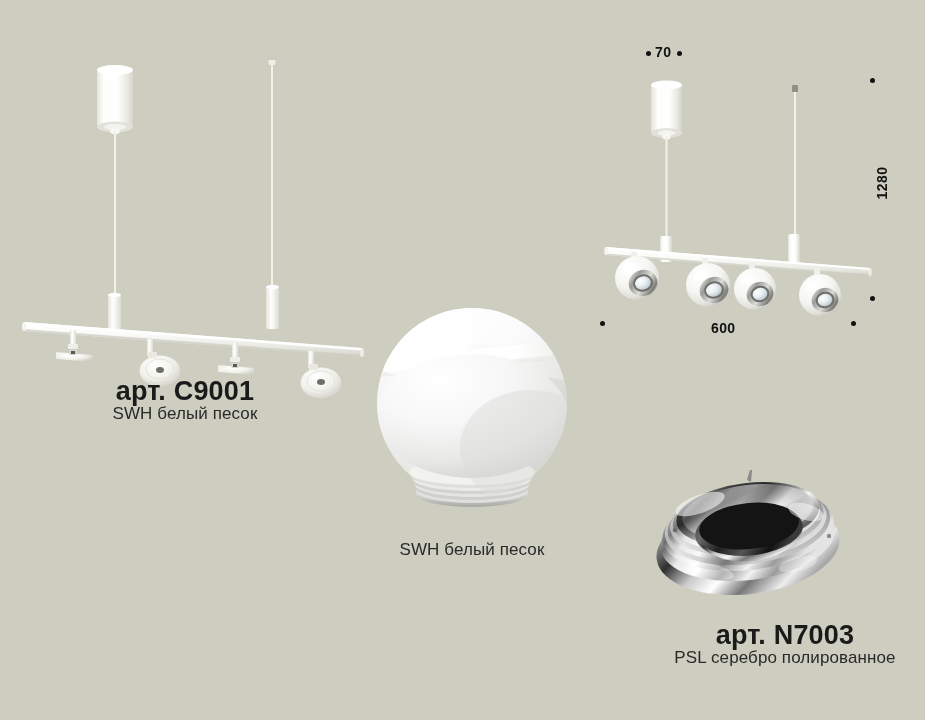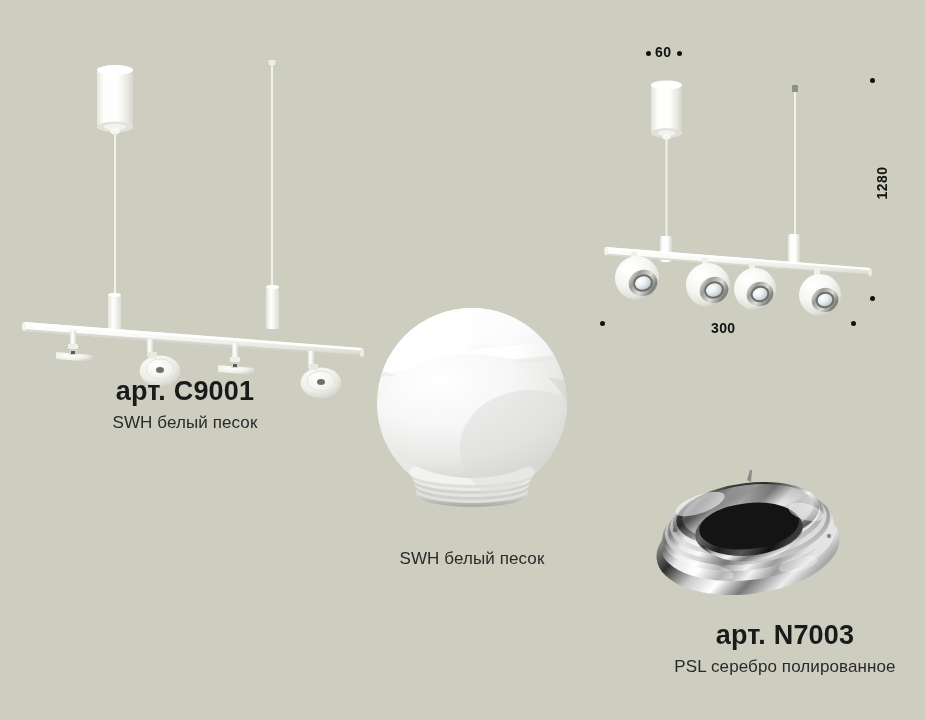--- a/index.html
+++ b/index.html
@@ -36,21 +36,20 @@
     font-weight: bold;
     letter-spacing: 0.2px;
     color: #1a1a1a;
     white-space: nowrap;
   }
   .label-sub {
     font-size: 17px;
     font-weight: normal;
     letter-spacing: 0.1px;
     color: #2a2a2a;
-    margin-top: 9px;
     white-space: nowrap;
   }
 
   
   .dim-text {
     position: absolute;
     font-size: 14px;
     font-weight: bold;
     color: #111;
     letter-spacing: 0.4px;
@@ -336,29 +335,29 @@
     <g>
       <rect x="224" y="228" width="6" height="10" fill="#f0f0ea"></rect>
       <circle cx="230" cy="255" r="21" fill="url(#spotBall)"></circle>
       <ellipse cx="235" cy="260" rx="13.5" ry="12.2" fill="url(#spotRing)" transform="rotate(-14 235 260)"></ellipse>
       <ellipse cx="235" cy="260" rx="9.4" ry="8.2" fill="#6e6e6a" transform="rotate(-14 235 260)"></ellipse>
       <ellipse cx="235" cy="260" rx="7.4" ry="6.2" fill="url(#spotLens)" transform="rotate(-14 235 260)"></ellipse>
       <ellipse cx="222" cy="246" rx="7.5" ry="4.6" fill="#ffffff" opacity="0.6" transform="rotate(-25 222 246)"></ellipse>
     </g>
   </svg>
 
-  <div class="dim-text" style="left:655px; top:44px;">60</div>
+  <div class="dim-text" style="left:655px; top:44px;">70</div>
   <div class="dim-dot" style="left:646px; top:51px;"></div>
   <div class="dim-dot" style="left:677px; top:51px;"></div>
 
   <div class="dim-text dim-vertical" style="left:866px; top:175px;">1280</div>
   <div class="dim-dot" style="left:870px; top:78px;"></div>
   <div class="dim-dot" style="left:870px; top:296px;"></div>
 
-  <div class="dim-text" style="left:711px; top:320px;">300</div>
+  <div class="dim-text" style="left:711px; top:320px;">600</div>
   <div class="dim-dot" style="left:600px; top:321px;"></div>
   <div class="dim-dot" style="left:851px; top:321px;"></div>
 
   <svg class="art" style="left:648px; top:468px;" width="210" height="140" viewBox="0 0 210 140">
     <defs>
       <linearGradient id="chromeOuter" x1="0" y1="0" x2="1" y2="0.5">
         <stop offset="0%" stop-color="#fbfbfb"></stop>
         <stop offset="10%" stop-color="#cfcfcf"></stop>
         <stop offset="22%" stop-color="#6e6e6e"></stop>
         <stop offset="34%" stop-color="#e9e9e9"></stop>

